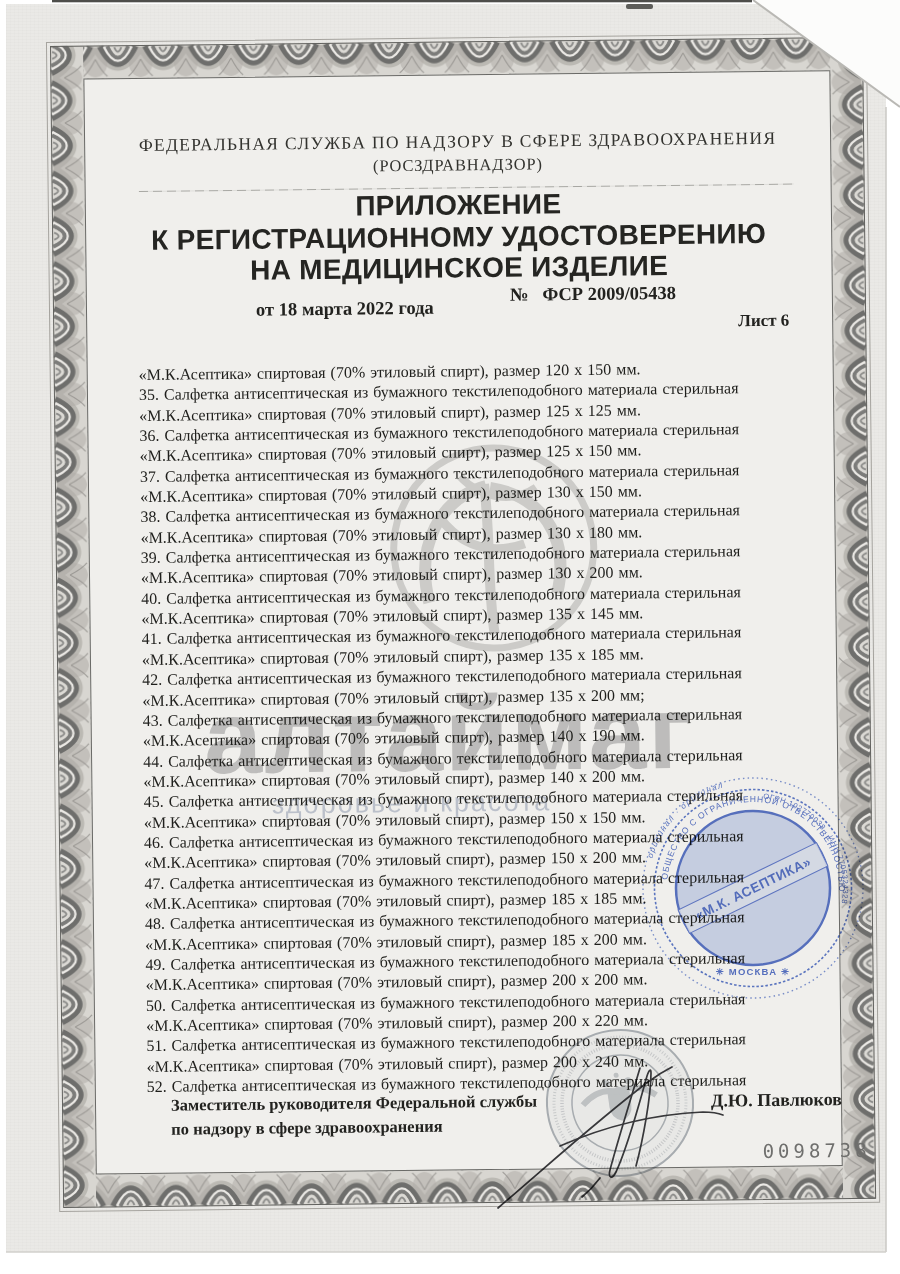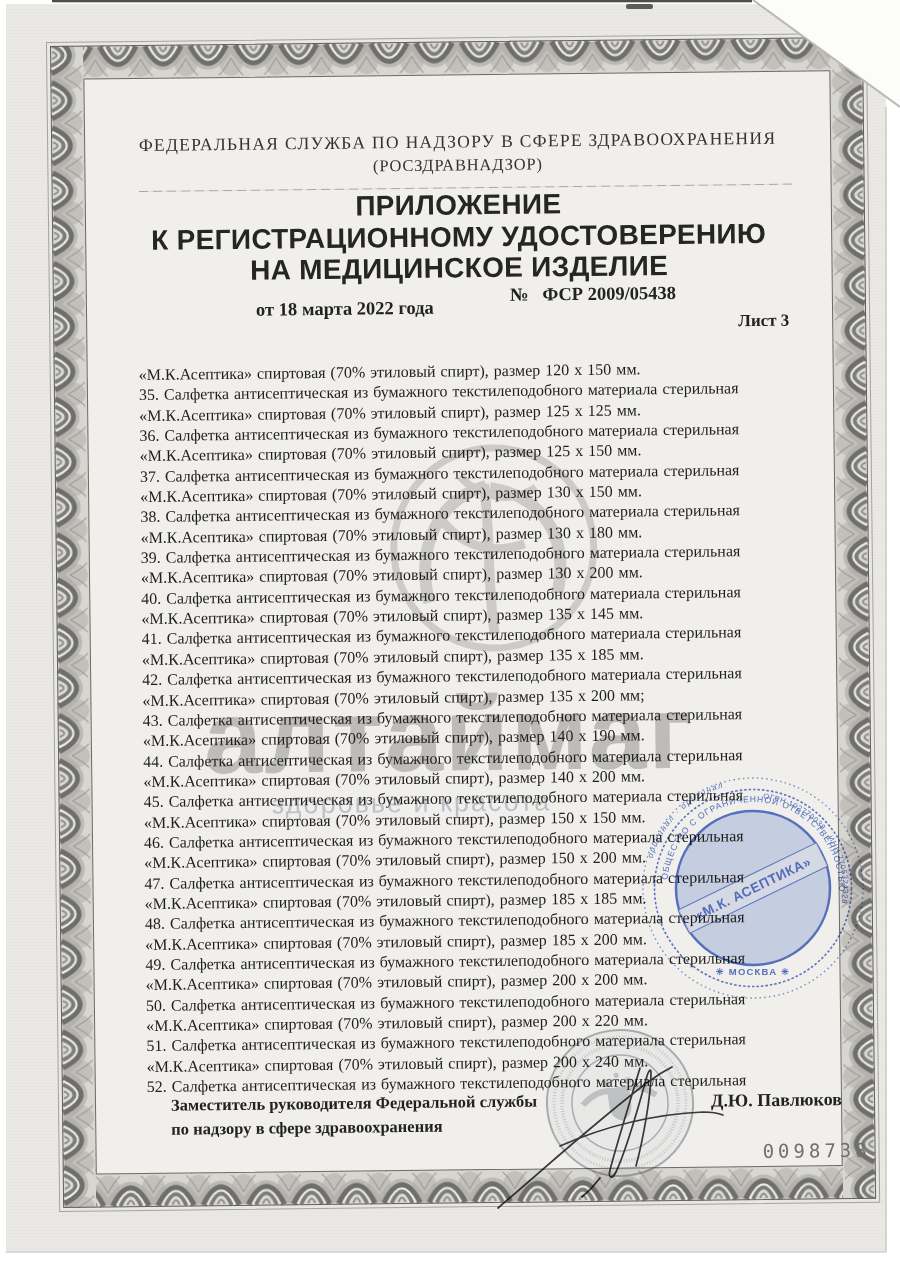--- a/index.html
+++ b/index.html
@@ -92,21 +92,21 @@
     <div class="txt agency">ФЕДЕРАЛЬНАЯ СЛУЖБА ПО НАДЗОРУ В СФЕРЕ ЗДРАВООХРАНЕНИЯ</div>
     <div class="txt agency2">(РОСЗДРАВНАДЗОР)</div>
     <div class="divider"></div>
 
     <div class="txt title-line t1">ПРИЛОЖЕНИЕ</div>
     <div class="txt title-line t2">К РЕГИСТРАЦИОННОМУ УДОСТОВЕРЕНИЮ</div>
     <div class="txt title-line t3">НА МЕДИЦИНСКОЕ ИЗДЕЛИЕ</div>
 
     <div class="txt doc-date">от 18 марта 2022 года</div>
     <div class="txt doc-number"><span>№</span><span class="num-val">ФСР 2009/05438</span></div>
-    <div class="txt doc-sheet">Лист 3</div>
+    <div class="txt doc-sheet">Лист 6</div>
 
     <div class="list">
         <div>«М.К.Асептика» спиртовая (70% этиловый спирт), размер 120 х 150 мм.</div>
         <div>35. Салфетка антисептическая из бумажного текстилеподобного материала стерильная</div>
         <div>«М.К.Асептика» спиртовая (70% этиловый спирт), размер 125 х 125 мм.</div>
         <div>36. Салфетка антисептическая из бумажного текстилеподобного материала стерильная</div>
         <div>«М.К.Асептика» спиртовая (70% этиловый спирт), размер 125 х 150 мм.</div>
         <div>37. Салфетка антисептическая из бумажного текстилеподобного материала стерильная</div>
         <div>«М.К.Асептика» спиртовая (70% этиловый спирт), размер 130 х 150 мм.</div>
         <div>38. Салфетка антисептическая из бумажного текстилеподобного материала стерильная</div>

